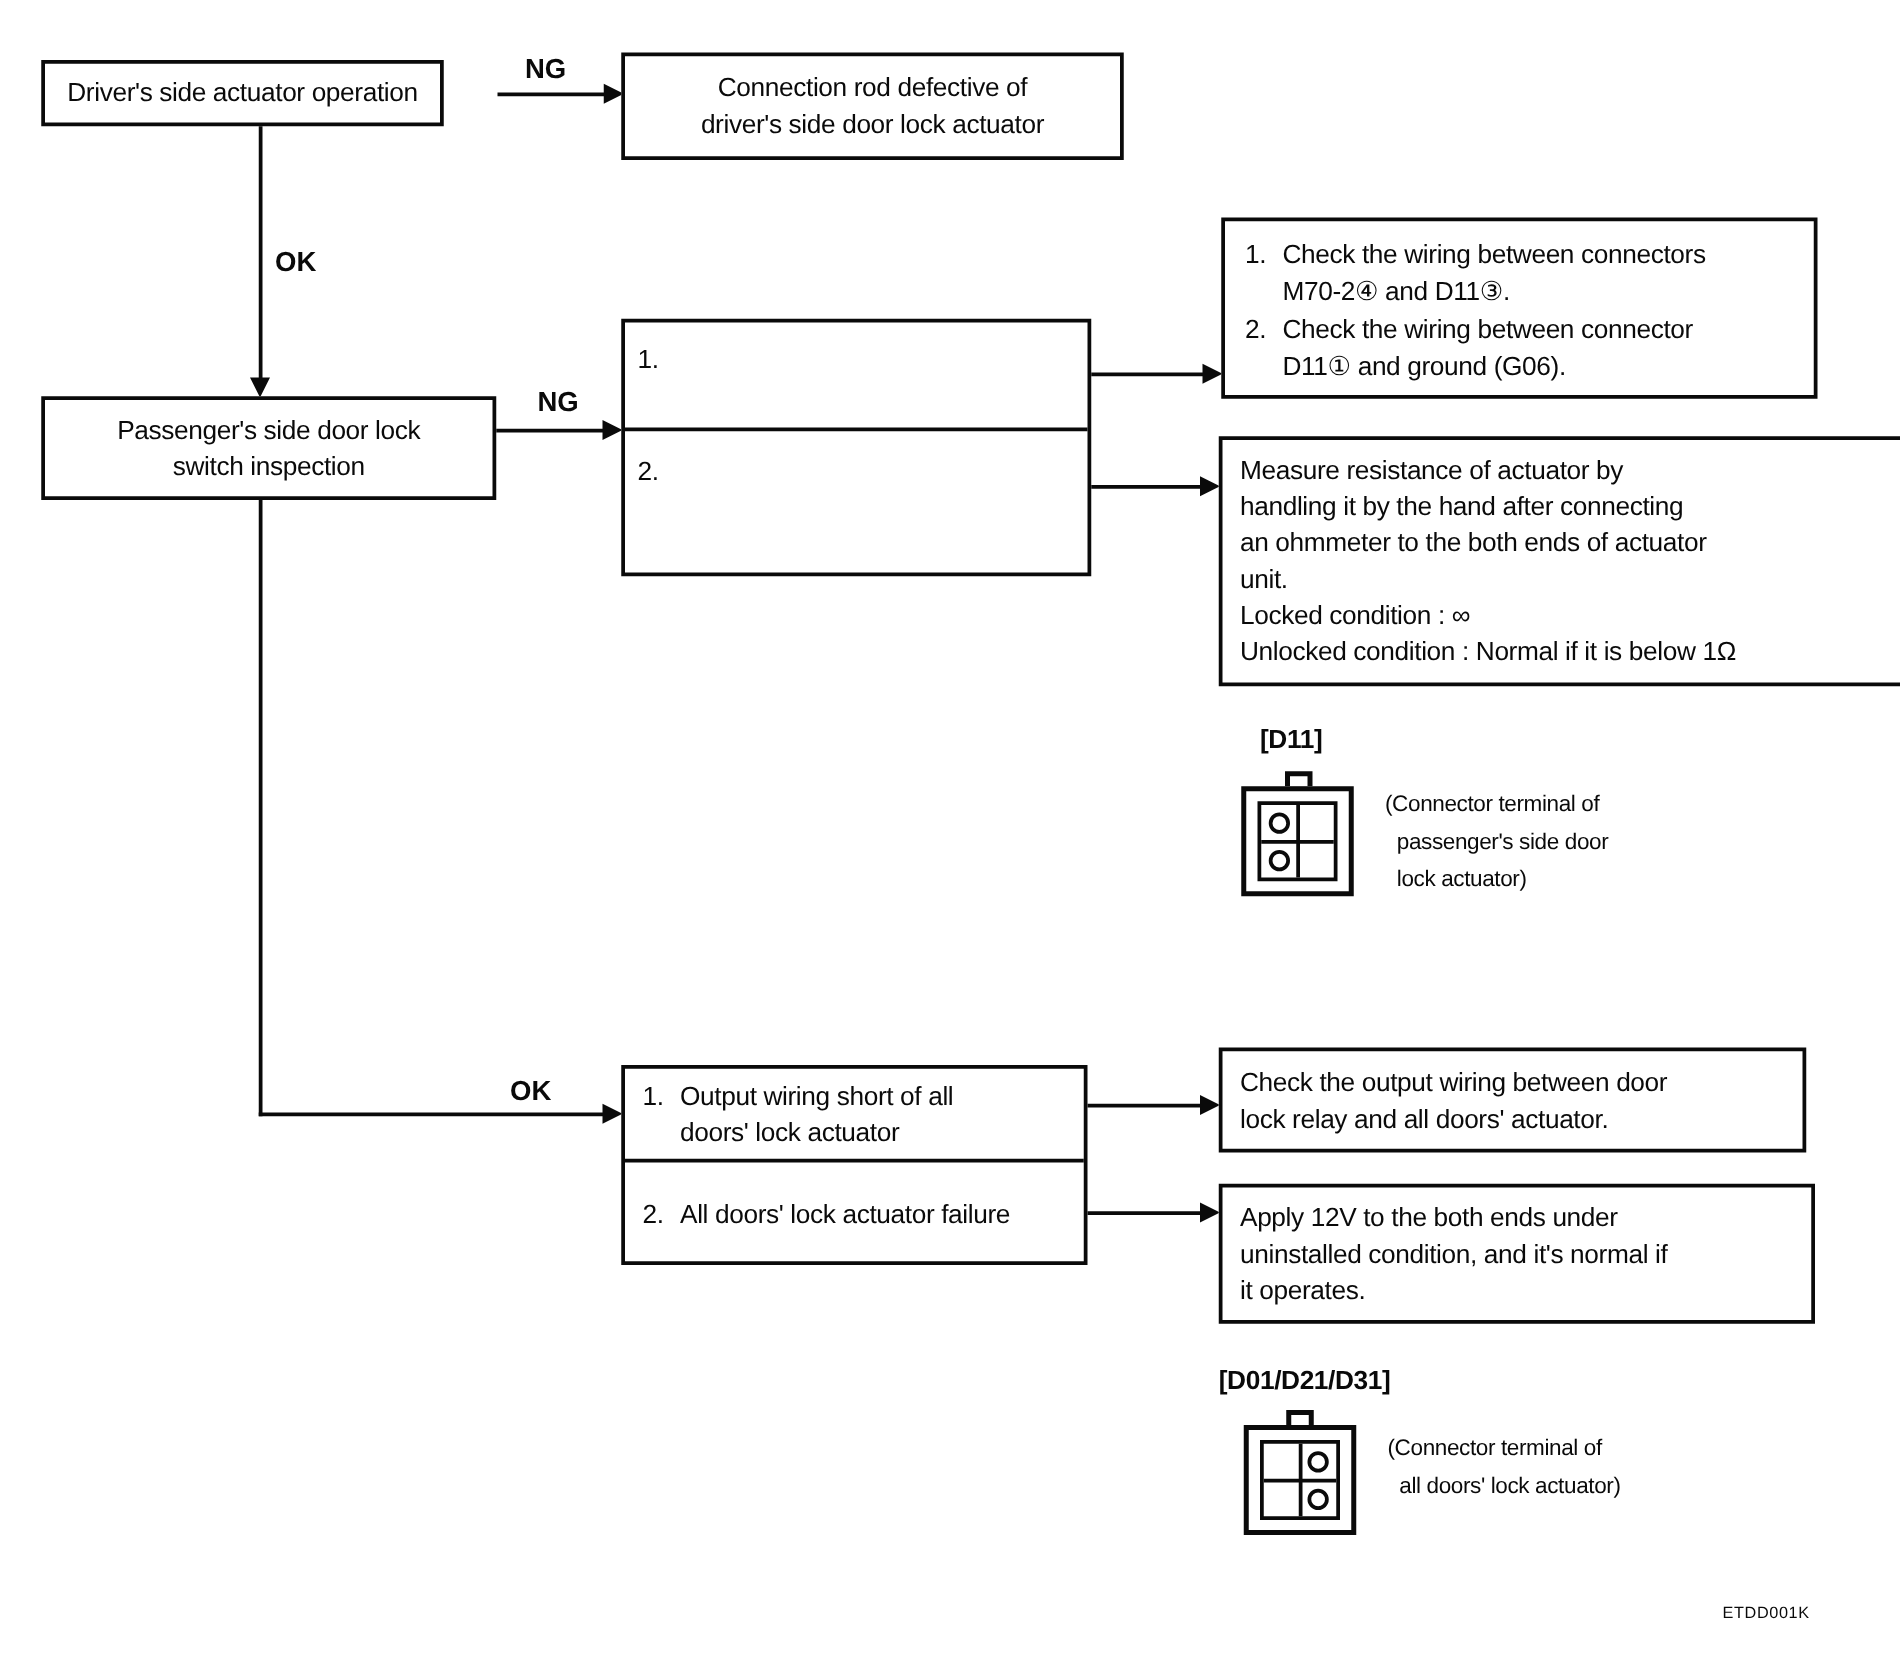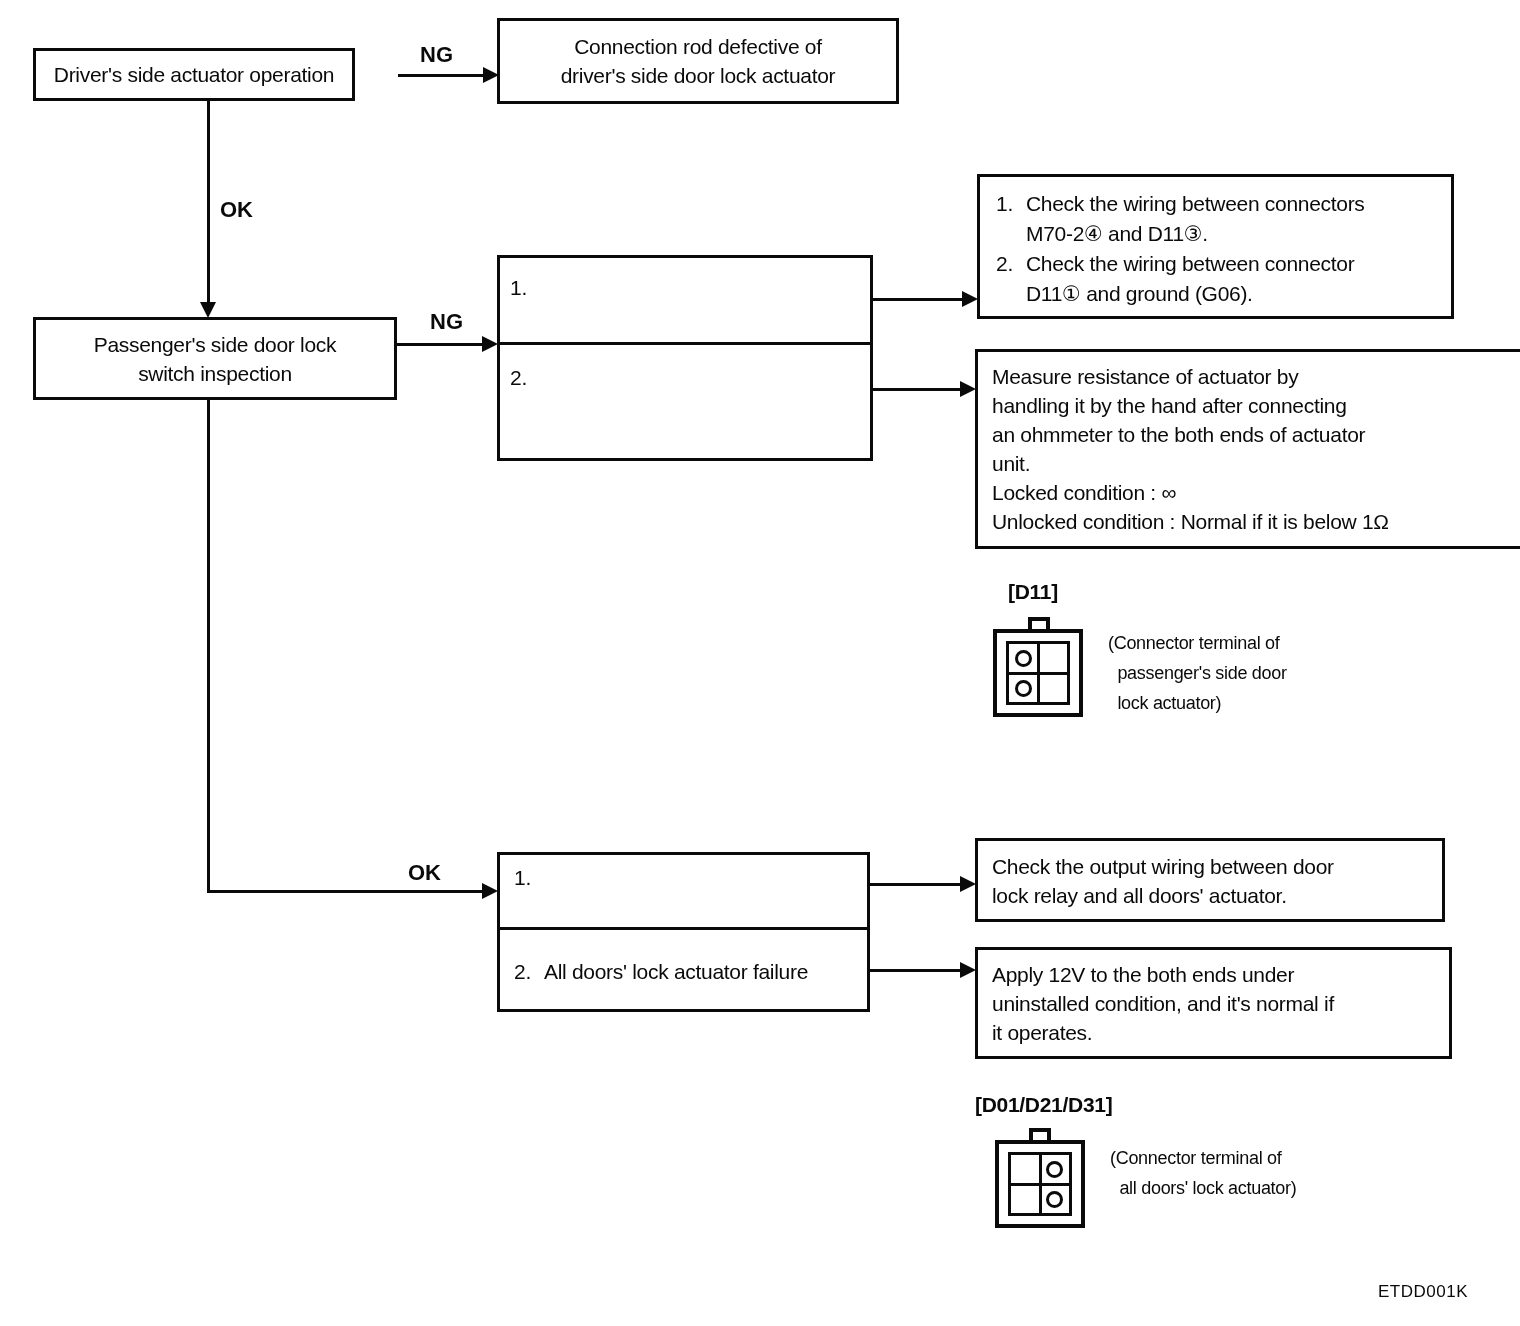--- a/index.html
+++ b/index.html
@@ -33,36 +33,36 @@
   .connlbl{position:absolute;font-weight:bold;font-size:21px;letter-spacing:-0.3px;}
   .conn{position:absolute;}
   .conn .tab{position:absolute;width:22px;height:16px;border:4px solid #0a0a0a;background:#fff;box-sizing:border-box;}
   .conn .outer{position:absolute;width:90px;height:88px;border:4px solid #0a0a0a;background:#fff;box-sizing:border-box;}
   .conn .grid{position:absolute;width:64px;height:64px;border:3px solid #0a0a0a;box-sizing:border-box;background:#fff;}
   .conn .gv{position:absolute;left:28px;top:0;width:3px;height:58px;background:#0a0a0a;}
   .conn .gh{position:absolute;left:0;top:28px;width:58px;height:3px;background:#0a0a0a;}
   .conn .pin{position:absolute;width:11px;height:11px;border:3px solid #0a0a0a;border-radius:50%;box-sizing:content-box;}
   .pin.tl{left:6px;top:6px;}  .pin.bl{left:6px;top:36px;}
   .pin.tr{left:35px;top:6px;} .pin.br{left:35px;top:36px;}
-  .doccode{position:absolute;font-size:17px;letter-spacing:0.5px;}
+  .doccode{position:absolute;font-size:13px;letter-spacing:0.5px;}
 </style>
 </head>
 <body>
 
 <div class="canvas">
 
   <div class="box center" style="left:33px;top:48px;width:322px;height:53px;">
     <span class="pre">Driver's side actuator operation</span>
   </div>
 
   <div class="lbl" style="left:420px;top:42px;">NG</div>
   <div class="hline" style="left:398px;top:74px;width:88px;"></div>
   <div class="arrow-r" style="left:483px;top:67px;"></div>
 
-  <div class="box center" style="left:497px;top:18px;width:402px;height:86px;">
+  <div class="box center" style="left:497px;top:42px;width:402px;height:86px;">
     <span class="pre">Connection rod defective of
 driver's side door lock actuator</span>
   </div>
 
   <div class="vline" style="left:207px;top:101px;height:203px;"></div>
   <div class="lbl" style="left:220px;top:197px;">OK</div>
   <div class="arrow-d" style="left:200px;top:302px;"></div>
 
   <div class="box center" style="left:33px;top:317px;width:364px;height:83px;">
     <span class="pre">Passenger's side door lock
@@ -123,20 +123,22 @@
   lock actuator)</div>
 
   <div class="vline" style="left:207px;top:400px;height:493px;"></div>
   <div class="hline" style="left:207px;top:890px;width:277px;"></div>
   <div class="lbl" style="left:408px;top:860px;">OK</div>
   <div class="arrow-r" style="left:482px;top:883px;"></div>
 
   <div class="box group" style="left:497px;top:852px;width:373px;height:160px;">
     <div class="section divided" style="height:75px;padding:8px 6px 0 14px;">
       <span class="num">1.</span>
+      <span class="numlines">Output wiring short of all
+doors' lock actuator</span>
     </div>
     <div class="section" style="height:79px;padding:27px 6px 0 14px;">
       <span class="num">2.</span>
       <span class="numlines">All doors' lock actuator failure</span>
     </div>
   </div>
 
   <div class="hline" style="left:870px;top:883px;width:93px;"></div>
   <div class="arrow-r" style="left:960px;top:876px;"></div>
   <div class="hline" style="left:870px;top:969px;width:93px;"></div>

